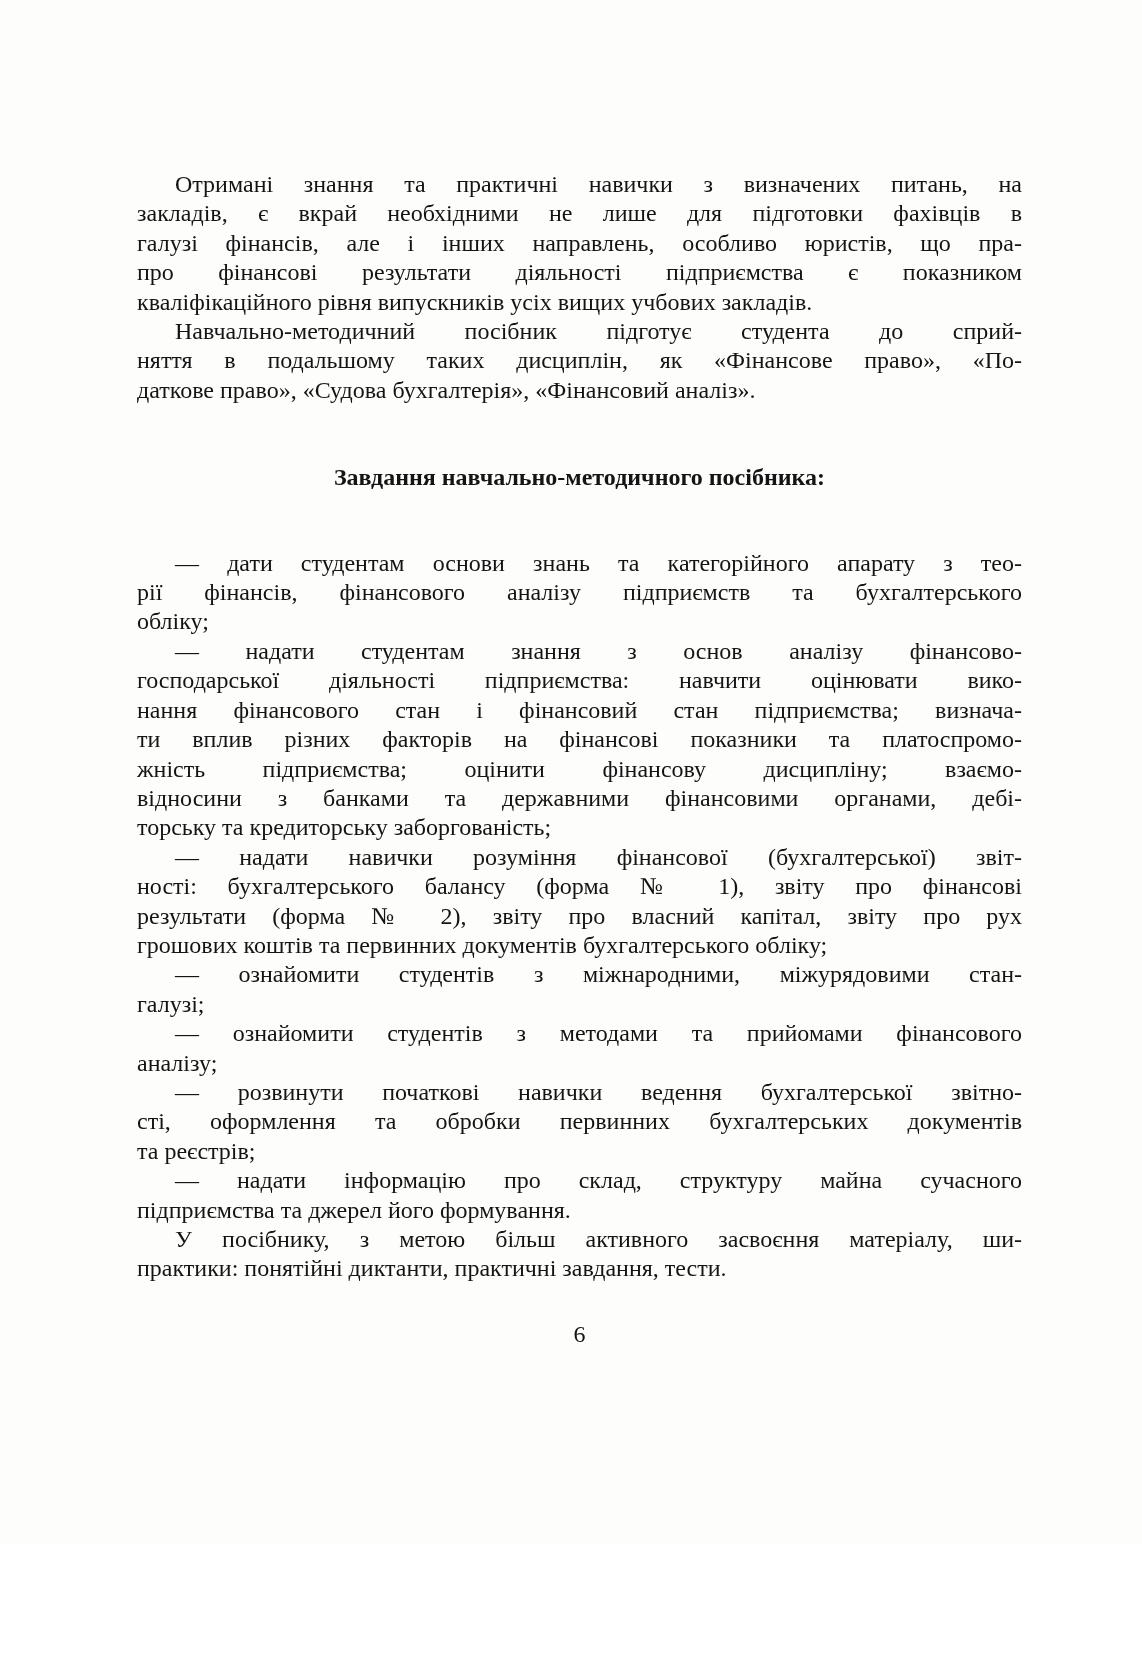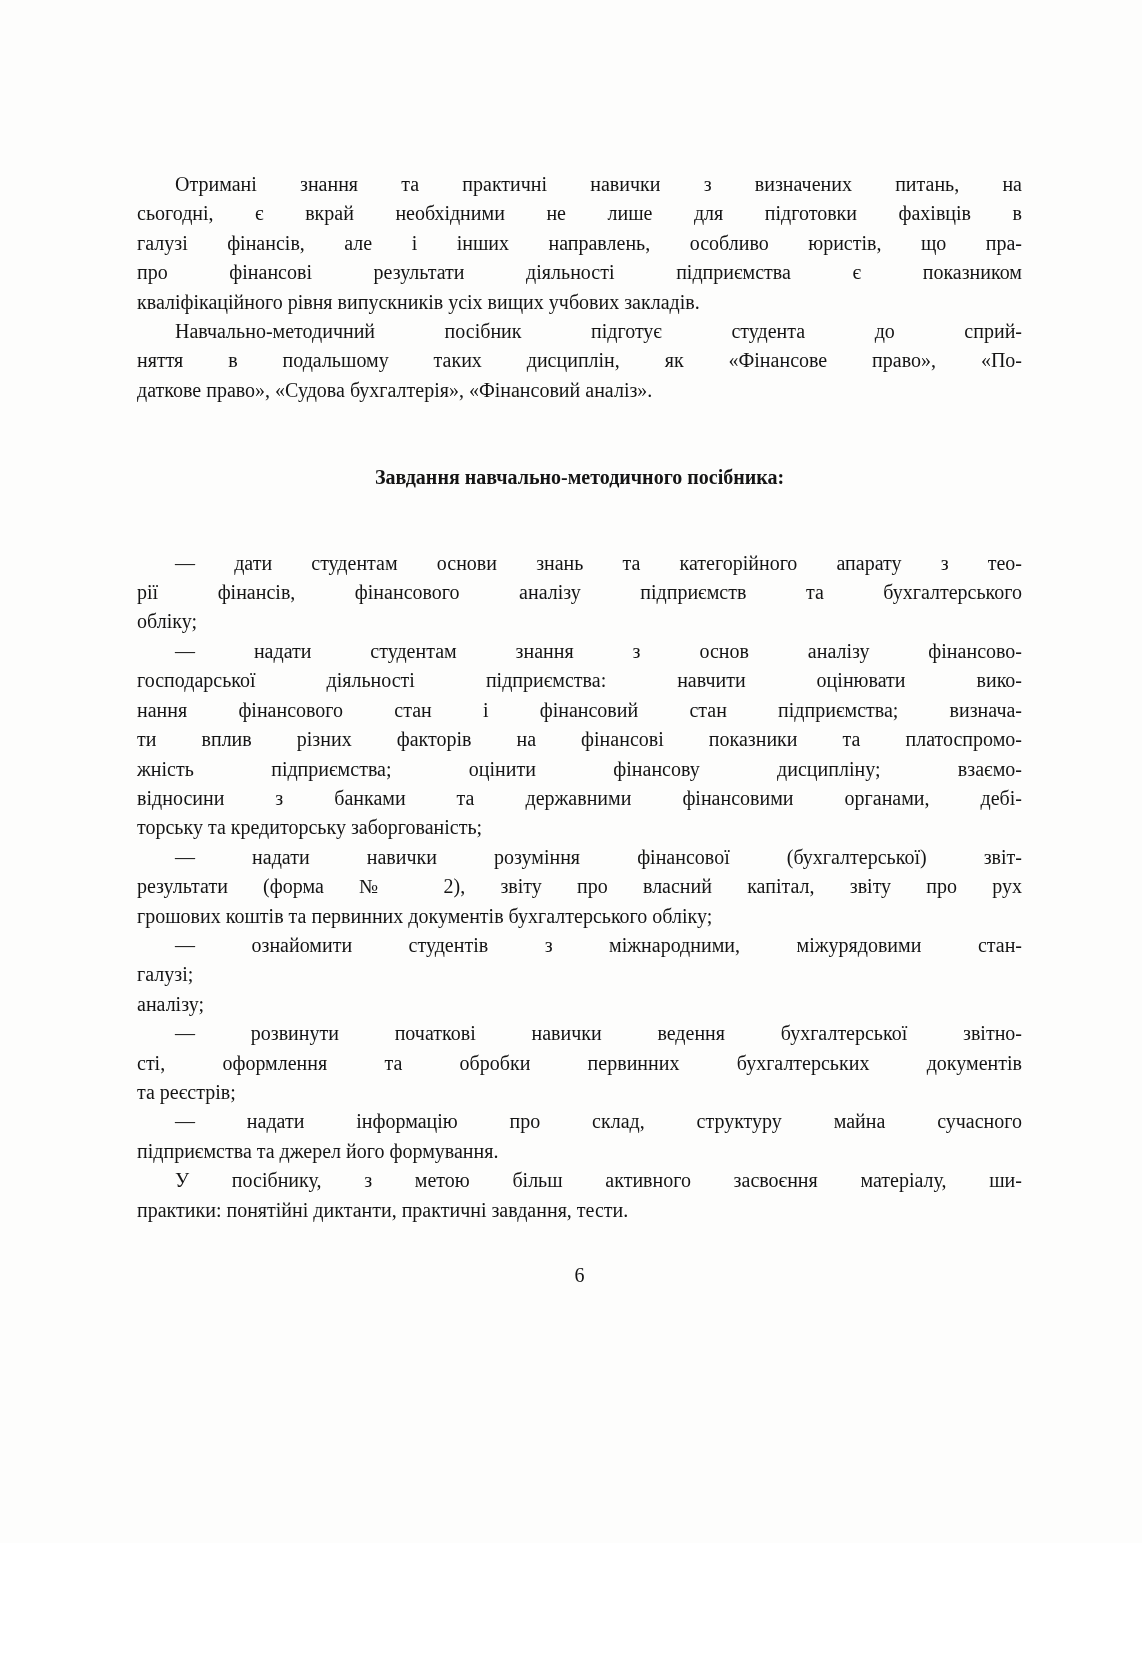--- a/index.html
+++ b/index.html
@@ -7,21 +7,21 @@
     padding: 0;
     background: #ffffff;
   }
   .page {
     position: relative;
     width: 1142px;
     height: 1543px;
     background: #fdfdfc;
     color: #141414;
     font-family: "Liberation Serif", "DejaVu Serif", serif;
-    font-size: 20px;
+    font-size: 24px;
     overflow: hidden;
   }
   .content {
     padding-top: 170px;
     padding-left: 137px;
     width: 885px;
   }
   .paragraph {
     margin: 0;
   }
@@ -52,21 +52,21 @@
     margin-left: 137px;
   }
 </style>
 </head>
 <body>
 
 <div class="page">
   <div class="content">
       <div class="paragraph">
         <div class="line first">Отримані знання та практичні навички з визначених питань, на</div>
-        <div class="line">сьогодні, є вкрай необхідними не лише для підготовки фахівців в</div>
+        <div class="line">закладів, є вкрай необхідними не лише для підготовки фахівців в</div>
         <div class="line">галузі фінансів, але і інших направлень, особливо юристів, що пра-</div>
         <div class="line">про фінансові результати діяльності підприємства є показником</div>
         <div class="line last">кваліфікаційного рівня випускників усіх вищих учбових закладів.</div>
       </div>
       <div class="paragraph">
         <div class="line first">Навчально-методичний посібник підготує студента до сприй-</div>
         <div class="line">няття в подальшому таких дисциплін, як «Фінансове право», «По-</div>
         <div class="line last">даткове право», «Судова бухгалтерія», «Фінансовий аналіз».</div>
       </div>
       <div class="heading">Завдання навчально-методичного посібника:</div>
@@ -79,28 +79,30 @@
         <div class="line first">— надати студентам знання з основ аналізу фінансово-</div>
         <div class="line">господарської діяльності підприємства: навчити оцінювати вико-</div>
         <div class="line">нання фінансового стан і фінансовий стан підприємства; визнача-</div>
         <div class="line">ти вплив різних факторів на фінансові показники та платоспромо-</div>
         <div class="line">жність підприємства; оцінити фінансову дисципліну; взаємо-</div>
         <div class="line">відносини з банками та державними фінансовими органами, дебі-</div>
         <div class="line last">торську та кредиторську заборгованість;</div>
       </div>
       <div class="paragraph">
         <div class="line first">— надати навички розуміння фінансової (бухгалтерської) звіт-</div>
+        <div class="line">ності: бухгалтерського балансу (форма № 1), звіту про фінансові</div>
         <div class="line">результати (форма № 2), звіту про власний капітал, звіту про рух</div>
         <div class="line last">грошових коштів та первинних документів бухгалтерського обліку;</div>
       </div>
       <div class="paragraph">
         <div class="line first">— ознайомити студентів з міжнародними, міжурядовими стан-</div>
         <div class="line last">галузі;</div>
       </div>
       <div class="paragraph">
+        <div class="line first">— ознайомити студентів з методами та прийомами фінансового</div>
         <div class="line last">аналізу;</div>
       </div>
       <div class="paragraph">
         <div class="line first">— розвинути початкові навички ведення бухгалтерської звітно-</div>
         <div class="line">сті, оформлення та обробки первинних бухгалтерських документів</div>
         <div class="line last">та реєстрів;</div>
       </div>
       <div class="paragraph">
         <div class="line first">— надати інформацію про склад, структуру майна сучасного</div>
         <div class="line last">підприємства та джерел його формування.</div>

